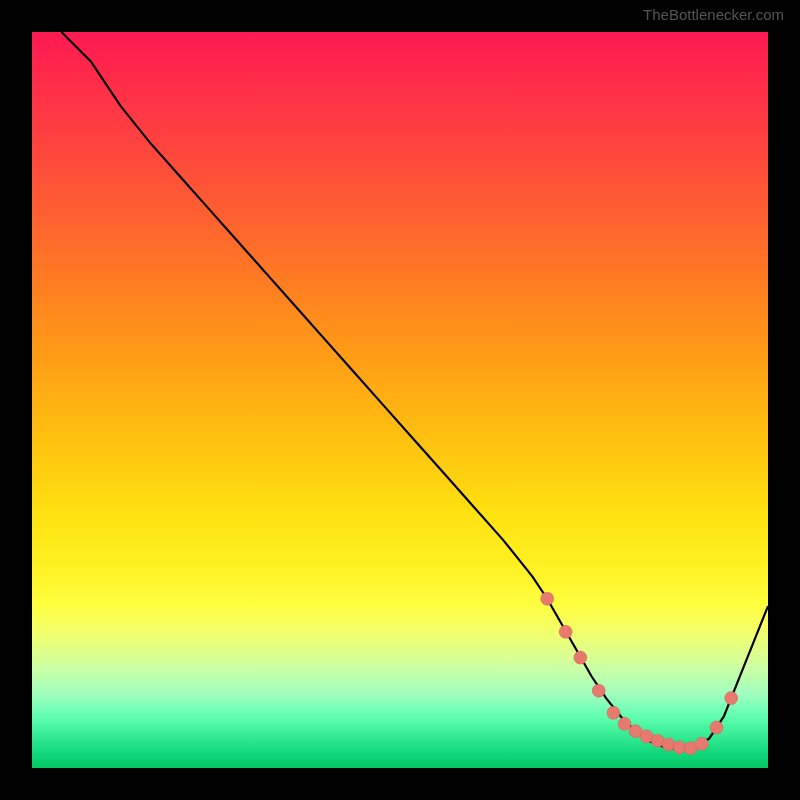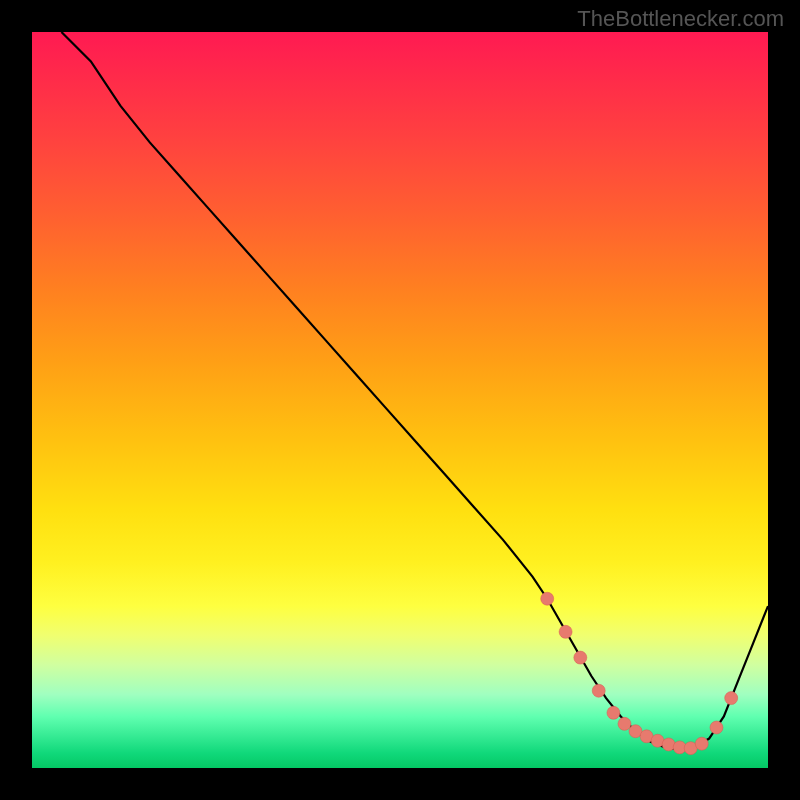--- a/index.html
+++ b/index.html
@@ -9,21 +9,21 @@
     background: #000;
     position: relative;
     overflow: hidden;
     font-family: Arial, sans-serif;
   }
   .attribution {
     position: absolute;
     top: 6px;
     right: 16px;
     color: #555;
-    font-size: 22px;
+    font-size: 15px;
     font-weight: 500;
     z-index: 10;
   }
   .plot-area {
     position: absolute;
     left: 32px;
     top: 32px;
     width: 736px;
     height: 736px;
     overflow: hidden;

